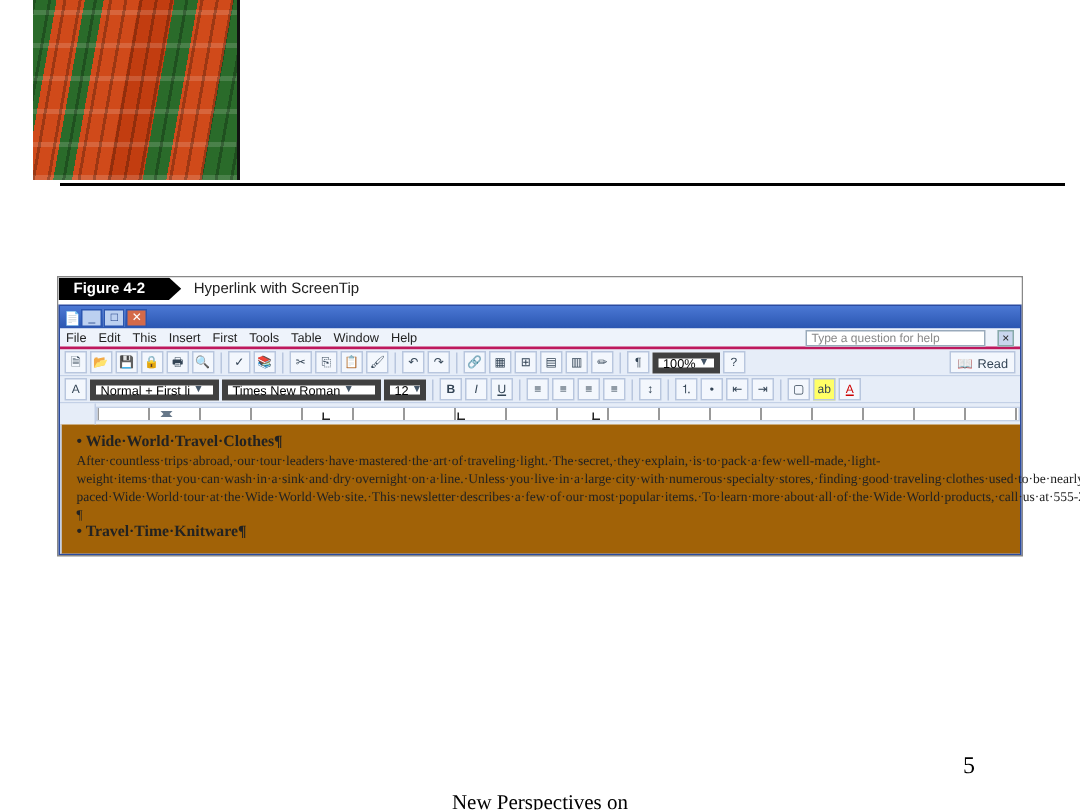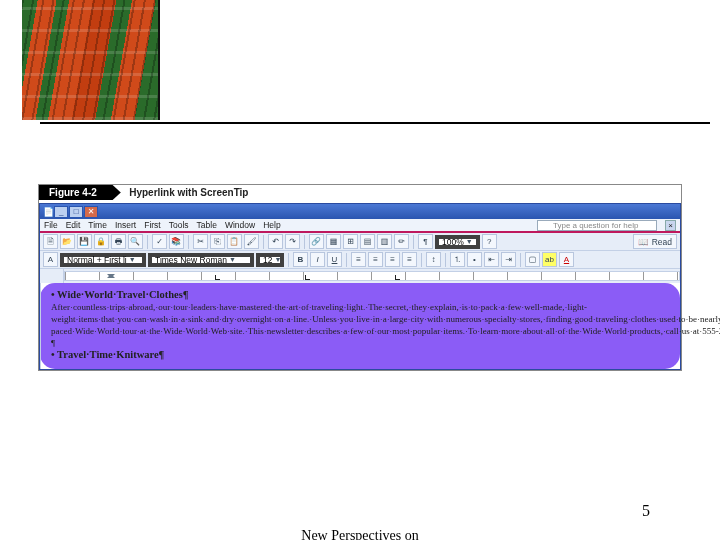--- a/index.html
+++ b/index.html
@@ -15,53 +15,53 @@
     background: repeating-linear-gradient(100deg, rgba(0,0,0,0.25) 0 2px, transparent 2px 10px),
                 repeating-linear-gradient(0deg, rgba(255,255,255,0.15) 0 3px, transparent 3px 22px);
   }
   .title { position: absolute; top: 68px; left: 0; right: 0; padding-left: 180px; font-size: 30px; font-weight: bold; text-align: center; }
   .rule { position: absolute; left: 40px; right: 10px; top: 122px; height: 2px; background: #000; }
 
   .screenshot { position: absolute; left: 38px; top: 184px; width: 644px; border: 1px solid #888; background: #fff; font-family: Tahoma, Arial, sans-serif; font-size: 8.5px; }
 
   .figlabel { height: 18px; background: #fff; }
   .figlabel .num { display: inline-block; background: #000; color: #fff; font-weight: bold; padding: 2px 24px 2px 10px; font-size: 10px; clip-path: polygon(0 0, 90% 0, 100% 50%, 90% 100%, 0 100%); }
-  .figlabel .ttl { display: inline-block; font-weight: bold; font-size: 10px; margin-left: 6px; vertical-align: top; padding-top: 2px; color: #222; }
+  .figlabel .ttl { display: inline-block; font-weight: normal; font-size: 10px; margin-left: 6px; vertical-align: top; padding-top: 2px; color: #222; }
 
   .word-chrome { border: 1px solid #2a4ba0; }
   .titlebar { height: 15px; background: linear-gradient(#4b78d4,#2a55b0); color: #fff; display: flex; align-items: center; padding: 0 3px; font-size: 9px; }
   .titlebar .doc-title { flex: 1; padding-left: 2px; }
   .winbtns { display:flex; gap:1px; }
   .winbtn { width:14px; height:12px; background:#bcd0f0; border:1px solid #2a55b0; display:flex; align-items:center; justify-content:center; font-size:8px; color:#1a3a80; }
   .winbtn.close { background:#d46a4a; color:#fff; }
 
   .menubar { height: 14px; background: #eef3fb; display: flex; align-items: center; padding: 0 4px; gap: 8px; color: #222; border-bottom:2px solid #be185d;}
   .menubar .spacer { flex: 1; }
-  .helpbox { width: 120px; height: 11px; border: 1px solid #9ab; background: #fff; font-size: 8px; color: #888; padding: 0 15px; display:flex; align-items:center; }
+  .helpbox { width: 120px; height: 11px; border: 1px solid #9ab; background: #fff; font-size: 8px; color: #888; padding: 0 3px; display:flex; align-items:center; }
   .subclose { width:11px; height:11px; background:#c9d6ee; border:1px solid #8aa; text-align:center; line-height:9px; font-size:8px; }
 
   .toolbar { height: 18px; background: #e6edf8; display: flex; align-items: center; padding: 0 3px; gap: 2px; border-bottom:1px solid #c3d0e6; }
   .tbtn { width: 15px; height: 15px; border: 1px solid #b8c6de; background: #f3f7fd; display:flex; align-items:center; justify-content:center; font-size:8px; color:#345; }
   .tsep { width:1px; height:14px; background:#b8c6de; margin:0 2px; }
   .tsel { height:14px; border:4px solid #404040; background:#fff; font-size:8.5px; display:flex; align-items:center; padding:0 3px; gap:2px; }
   .arrow { font-size:7px; color:#456; }
   .readbtn { display:flex; align-items:center; gap:3px; border:1px solid #b8c6de; padding:0 4px; height:15px; background:#f3f7fd; color:#345;}
   .toolbar .flex { flex:1; }
 
   .ruler-band { height: 14px; background: #e6edf8; display:flex; }
   .ruler-gutter { width: 24px; border-right:1px solid #c3d0e6; }
   .ruler { flex:1; height:10px; margin:2px 0; background:#fff; border:1px solid #c3d0e6; position:relative;
     background-image: repeating-linear-gradient(to right, #999 0 1px, transparent 1px 34px);
   }
   .ruler::before, .ruler::after { content:""; position:absolute; width:0; height:0; border:4px solid transparent; }
   .ruler::before { border-bottom-color:#678; top:-2px; left:42px; }
   .ruler::after { border-top-color:#678; bottom:-2px; left:42px; }
   .tabmark { position:absolute; bottom:0; width:5px; height:5px; border-left:1px solid #222; border-bottom:1px solid #222; }
 
-  .doc-area { display:flex; background:#8b5cf6;border-radius:15px; }
+  .doc-area { display:flex; background:#a16207; }
   .doc-gutter { width:24px; background:#e6edf8; border-right:1px solid #c3d0e6; }
   .doc-page { flex:1; padding:6px 10px 8px 10px; font-family:"Times New Roman",serif; font-size:9px; line-height:12px; color:#222; position:relative; }
 
   .doc-heading { font-weight:bold; font-size:10.5px; }
 
   .footer { position:absolute; left:0; right:0; bottom:12px; font-family:"Times New Roman",serif; }
   .footer-center { position:absolute; left:0; right:0; text-align:center; font-size:14px; line-height:16px; }
   .footer-page { position:absolute; right:70px; bottom:8px; font-size:16px; }
 </style>
 </head>
@@ -84,21 +84,21 @@
       <div class="winbtns">
         <div class="winbtn">_</div>
         <div class="winbtn">□</div>
         <div class="winbtn close">✕</div>
       </div>
     </div>
 
     <div class="menubar">
       <span>File</span>
       <span>Edit</span>
-      <span>Time</span>
+      <span>This</span>
       <span>Insert</span>
       <span>First</span>
       <span>Tools</span>
       <span>Table</span>
       <span>Window</span>
       <span>Help</span>
       <span class="spacer"></span>
       <div class="helpbox">
           <span>Type a question for help</span>
         </div>

